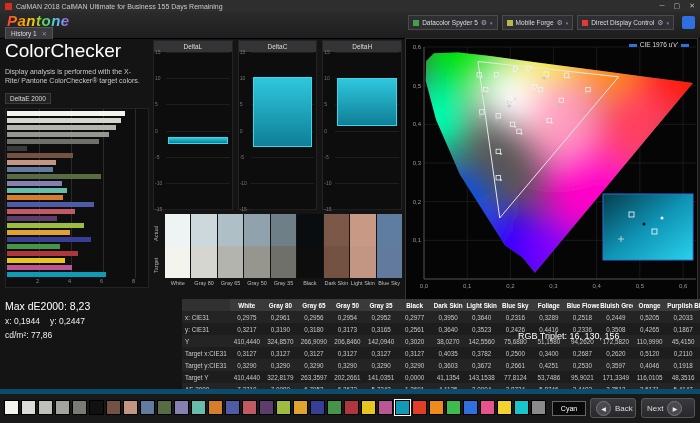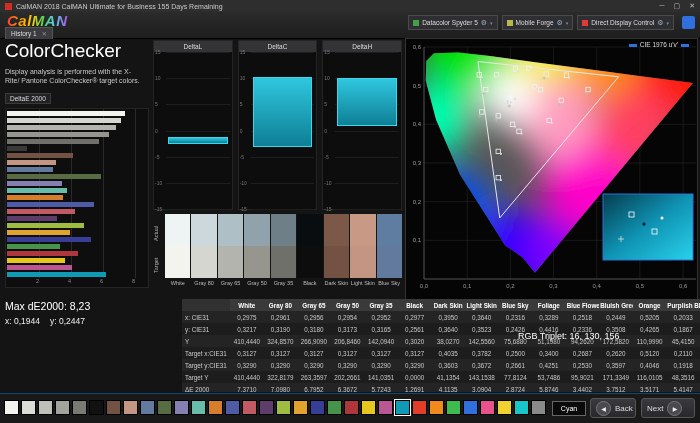--- a/index.html
+++ b/index.html
@@ -69,21 +69,21 @@
   .tbl-wrap{position:absolute;left:182px;top:299px;width:518px;height:93px;overflow:hidden;}
   table{border-collapse:collapse;table-layout:fixed;width:518px;font-size:6.3px;}
   th,td{padding:1px 1px;text-align:center;white-space:nowrap;overflow:hidden;height:10px;}
   thead th{background:#3a3a3a;color:#fff;font-weight:bold;}
   tbody tr:nth-child(odd) td{background:#242424;}
   tbody tr:nth-child(even) td{background:#1d1d1d;}
   tbody td{color:#c8c8c8;}
   tbody td.rowlabel,thead th.corner{background:#313131;color:#ccc;text-align:left;padding-left:3px;}
 
   
-  .bottom{position:absolute;left:0;right:0;bottom:0;height:29px;background:#191919;border-top:1px solid #0c4a6e;}
+  .bottom{position:absolute;left:0;right:0;bottom:0;height:29px;background:#191919;border-top:5px solid #0c4a6e;}
   .swatches{position:absolute;left:4px;top:6px;display:flex;gap:2px;}
   .sw{width:15px;height:15px;border:1px solid #000;box-sizing:border-box;}
   .sw.selected{outline:1px solid #fff;}
   .sel-chip{position:absolute;left:552px;top:7px;width:32px;height:13px;background:#0a0a0a;border:1px solid #666;color:#fff;font-size:7px;display:flex;align-items:center;justify-content:center;}
   .navbtn{position:absolute;top:4px;height:20px;background:linear-gradient(#3a3a3e,#28282c);border:1px solid #555;border-radius:3px;display:flex;align-items:center;gap:4px;padding:0 5px;font-size:8px;color:#ddd;box-sizing:border-box;}
   .navbtn .circ{width:13px;height:13px;border-radius:50%;background:#4a4a4e;border:1px solid #777;display:flex;align-items:center;justify-content:center;font-size:6px;color:#eee;flex:none;}
   #backBtn{left:590px;width:46px;}
   #nextBtn{left:641px;width:54px;}
 </style>
 </head>
@@ -95,21 +95,21 @@
     <span class="app-icon"></span>
     <span>CalMAN 2018 CalMAN Ultimate for Business 155 Days Remaining</span>
     <span class="wincontrols">
       <span>─</span>
       <span>▢</span>
       <span>✕</span>
     </span>
   </div>
 
   <div class="toolbar">
-    <div class="logo">CalMAN</div>
+    <div class="logo">Pantone</div>
     <div class="tab">
       <span>History 1</span>
       <span class="tabx">✕</span>
     </div>
     <div class="devices" id="devices">
         <div class="device">
           <span class="dsw" style="background:#43a047"></span>
           <span>Datacolor Spyder 5</span>
           <span class="gear">⚙</span>
           <span class="chev">▾</span>
@@ -408,20 +408,23 @@
     </svg>
     <div class="rgb-triplet">RGB Triplet: 16, 130, 156</div>
   </div>
 
   <div class="stats">
     <div class="stat-big">Max dE2000: 8,23</div>
     <div class="stat-line">
       <span>x: 0,1944</span>
       <span>y: 0,2447</span>
     </div>
+    <div class="stat-line">
+        <span>cd/m²: 77,86</span>
+      </div>
   </div>
 
   <div class="tbl-wrap">
     <table id="ccTable">
         <thead>
           <tr>
             <th class="corner" style="width:44px"></th>
             <th>White</th>
             <th>Gray 80</th>
             <th>Gray 65</th>

